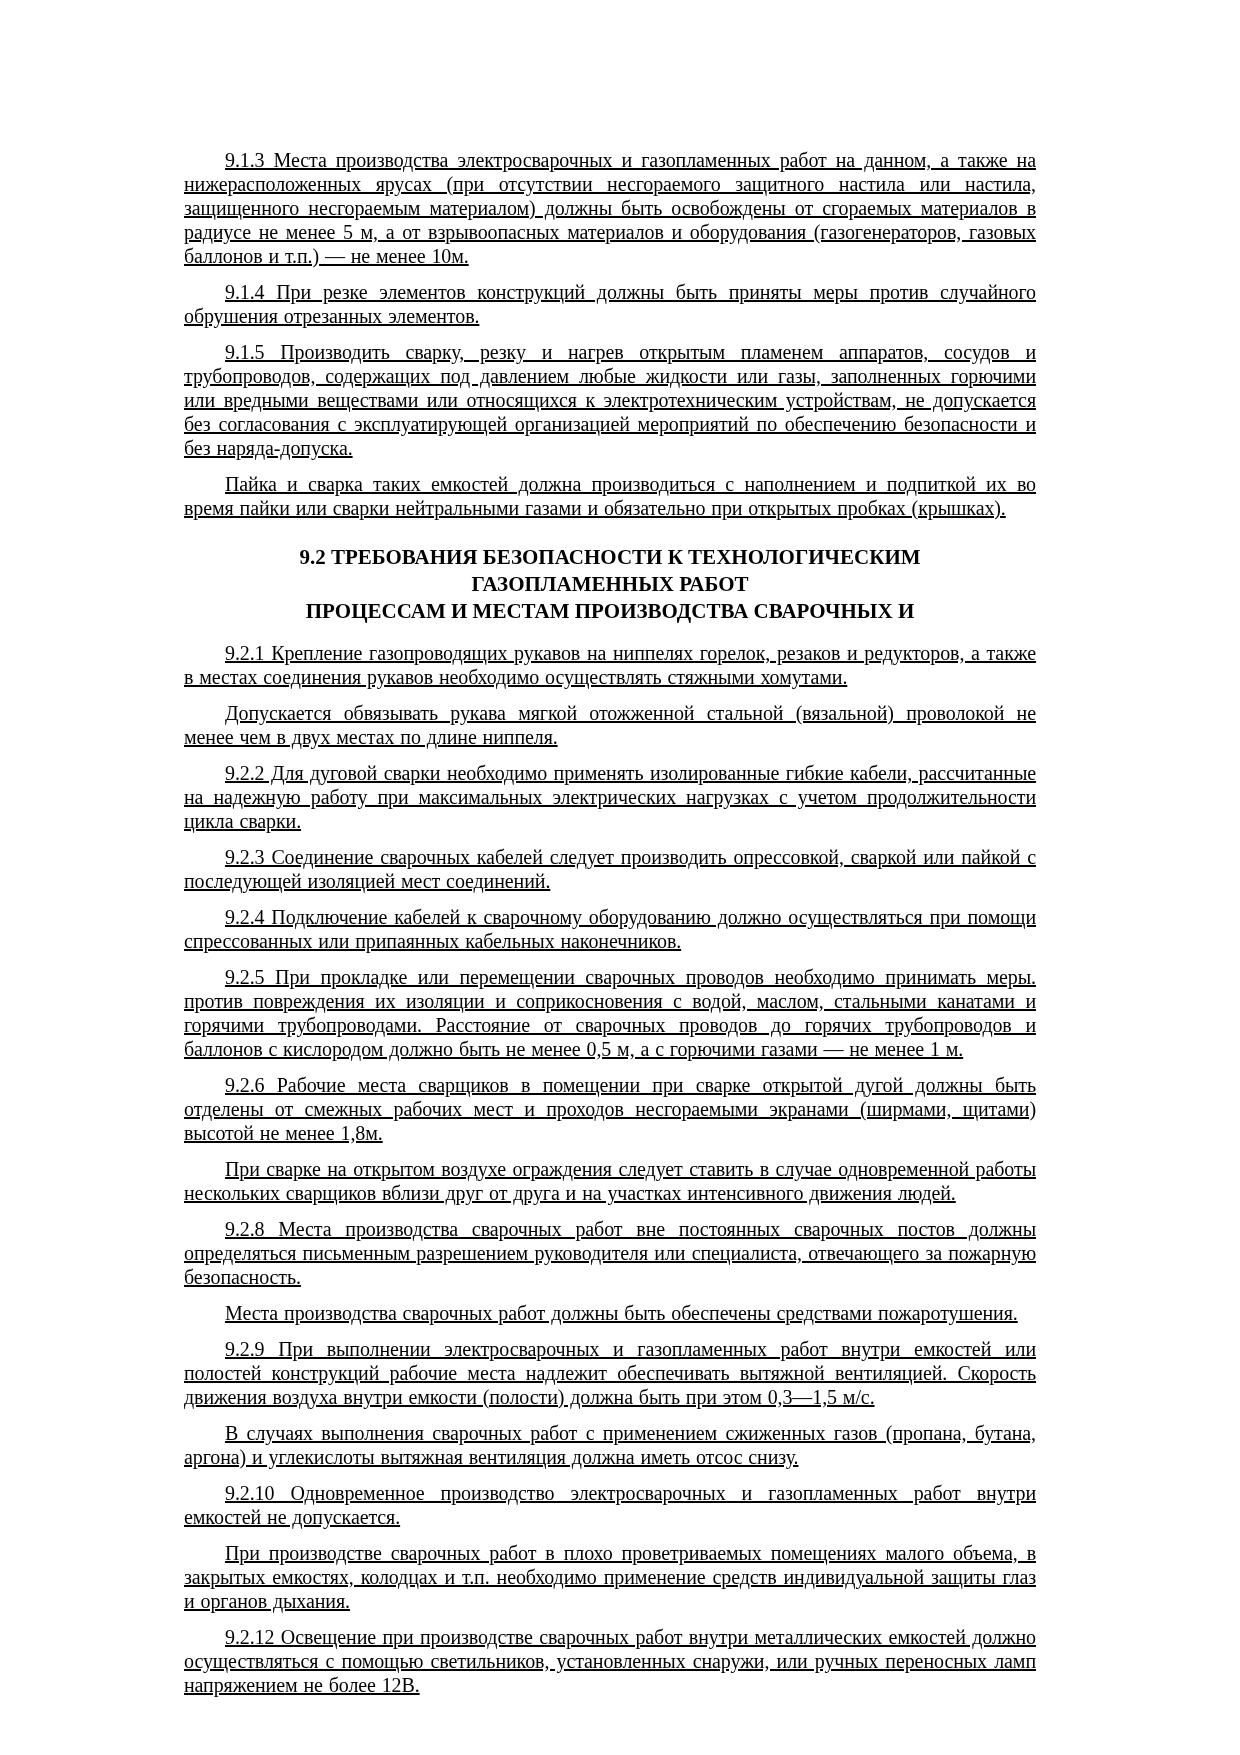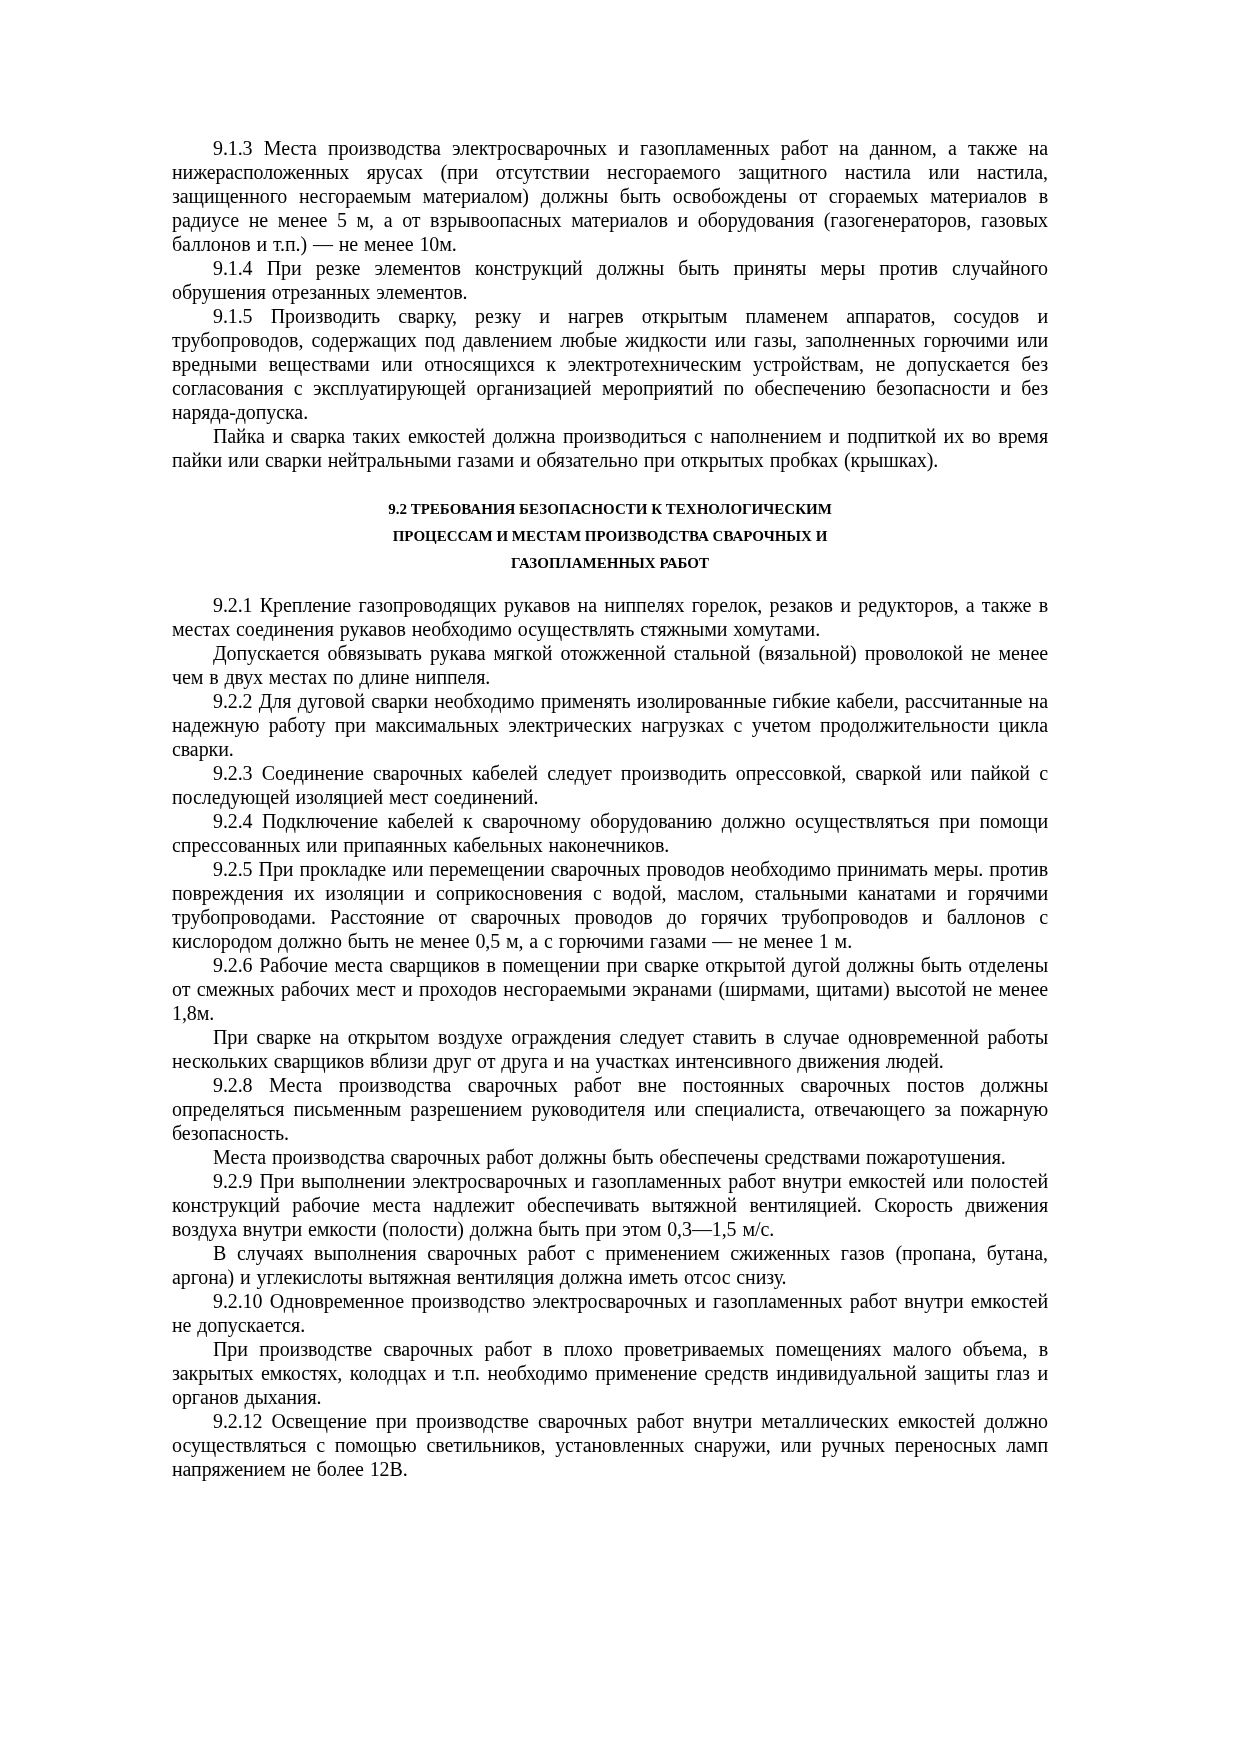--- a/index.html
+++ b/index.html
@@ -15,31 +15,32 @@
   }
   .page {
     box-sizing: border-box;
     width: 1240px;
     height: 1755px;
     padding: 136px 192px 40px 172px;
     background: #ffffff;
     overflow: hidden;
   }
   .para {
-    margin: 0;
+    margin: 12px;
     font-size: 20px;
     line-height: 24px;
     text-align: justify;
     text-indent: 41px;
     letter-spacing: -0.1px;
     word-spacing: 1px;
+    text-decoration: underline;
   }
   .section-heading {
     margin: 24px 0 16px 0;
-    font-size: 15px;
+    font-size: 21px;
     line-height: 27px;
     font-weight: bold;
     text-align: center;
     text-indent: 0;
   }
   .section-heading .hl {
     display: block;
   }
 </style>
 </head>
@@ -47,22 +48,22 @@
 
 <div class="page">
 
   <p class="para">9.1.3 Места производства электросварочных и газопламенных работ на данном, а также на нижерасположенных ярусах (при отсутствии несгораемого защитного настила или настила, защищенного несгораемым материалом) должны быть освобождены от сгораемых материалов в радиусе не менее 5 м, а от взрывоопасных материалов и оборудования (газогенераторов, газовых баллонов и т.п.) — не менее 10м.</p>
   <p class="para">9.1.4 При резке элементов конструкций должны быть приняты меры против случайного обрушения отрезанных элементов.</p>
   <p class="para">9.1.5 Производить сварку, резку и нагрев открытым пламенем аппаратов, сосудов и трубопроводов, содержащих под давлением любые жидкости или газы, заполненных горючими или вредными веществами или относящихся к электротехническим устройствам, не допускается без согласования с эксплуатирующей организацией мероприятий по обеспечению безопасности и без наряда-допуска.</p>
   <p class="para">Пайка и сварка таких емкостей должна производиться с наполнением и подпиткой их во время пайки или сварки нейтральными газами и обязательно при открытых пробках (крышках).</p>
 
   <h2 class="section-heading">
     <span class="hl">9.2 ТРЕБОВАНИЯ БЕЗОПАСНОСТИ К ТЕХНОЛОГИЧЕСКИМ</span>
+    <span class="hl">ГАЗОПЛАМЕННЫХ РАБОТ</span>
     <span class="hl">ПРОЦЕССАМ И МЕСТАМ ПРОИЗВОДСТВА СВАРОЧНЫХ И</span>
-    <span class="hl">ГАЗОПЛАМЕННЫХ РАБОТ</span>
   </h2>
 
   <p class="para">9.2.1 Крепление газопроводящих рукавов на ниппелях горелок, резаков и редукторов, а также в местах соединения рукавов необходимо осуществлять стяжными хомутами.</p>
   <p class="para">Допускается обвязывать рукава мягкой отожженной стальной (вязальной) проволокой не менее чем в двух местах по длине ниппеля.</p>
   <p class="para">9.2.2 Для дуговой сварки необходимо применять изолированные гибкие кабели, рассчитанные на надежную работу при максимальных электрических нагрузках с учетом продолжительности цикла сварки.</p>
   <p class="para">9.2.3 Соединение сварочных кабелей следует производить опрессовкой, сваркой или пайкой с последующей изоляцией мест соединений.</p>
   <p class="para">9.2.4 Подключение кабелей к сварочному оборудованию должно осуществляться при помощи спрессованных или припаянных кабельных наконечников.</p>
   <p class="para">9.2.5 При прокладке или перемещении сварочных проводов необходимо принимать меры. против повреждения их изоляции и соприкосновения с водой, маслом, стальными канатами и горячими трубопроводами. Расстояние от сварочных проводов до горячих трубопроводов и баллонов с кислородом должно быть не менее 0,5 м, а с горючими газами — не менее 1 м.</p>
   <p class="para">9.2.6 Рабочие места сварщиков в помещении при сварке открытой дугой должны быть отделены от смежных рабочих мест и проходов несгораемыми экранами (ширмами, щитами) высотой не менее 1,8м.</p>
   <p class="para">При сварке на открытом воздухе ограждения следует ставить в случае одновременной работы нескольких сварщиков вблизи друг от друга и на участках интенсивного движения людей.</p>

